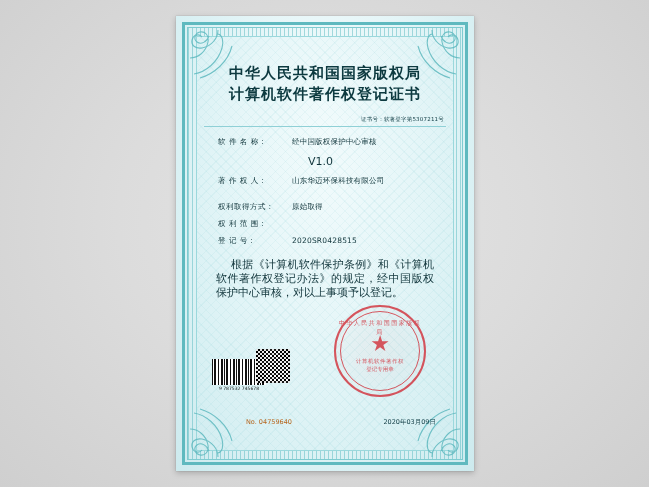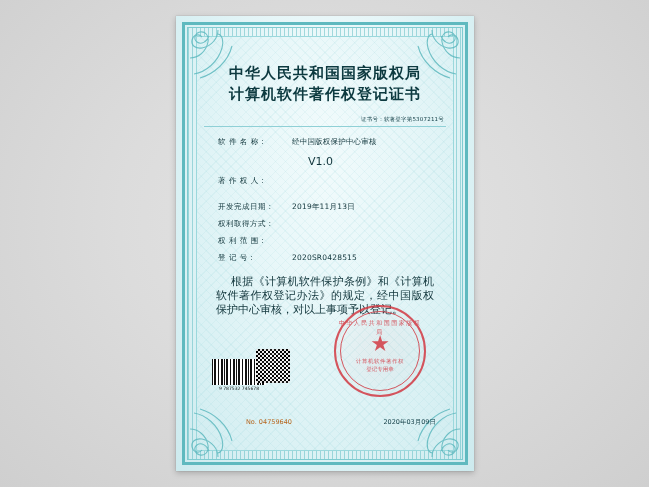--- a/index.html
+++ b/index.html
@@ -333,32 +333,30 @@
       <div class="fields">
 
         <div class="field-row">
           <div class="field-label">软 件 名 称：</div>
           <div class="field-value">经中国版权保护中心审核</div>
         </div>
         <div class="field-sub">V1.0</div>
 
         <div class="field-row">
           <div class="field-label">著 作 权 人：</div>
+          <div class="field-value">山东华迈环保科技有限公司</div>
         </div>
 
         <div class="gap-md"></div>
 
-        <div class="field-row">
-          <div class="field-label">开发完成日期：</div>
-          <div class="field-value">2019年11月13日</div>
-        </div>
 
 
         <div class="field-row">
           <div class="field-label">权利取得方式：</div>
+          <div class="field-value">原始取得</div>
         </div>
 
         <div class="field-row">
           <div class="field-label">权 利 范 围：</div>
         </div>
 
         <div class="field-row">
           <div class="field-label">登 记 号：</div>
           <div class="field-value">2020SR0428515</div>
         </div>

